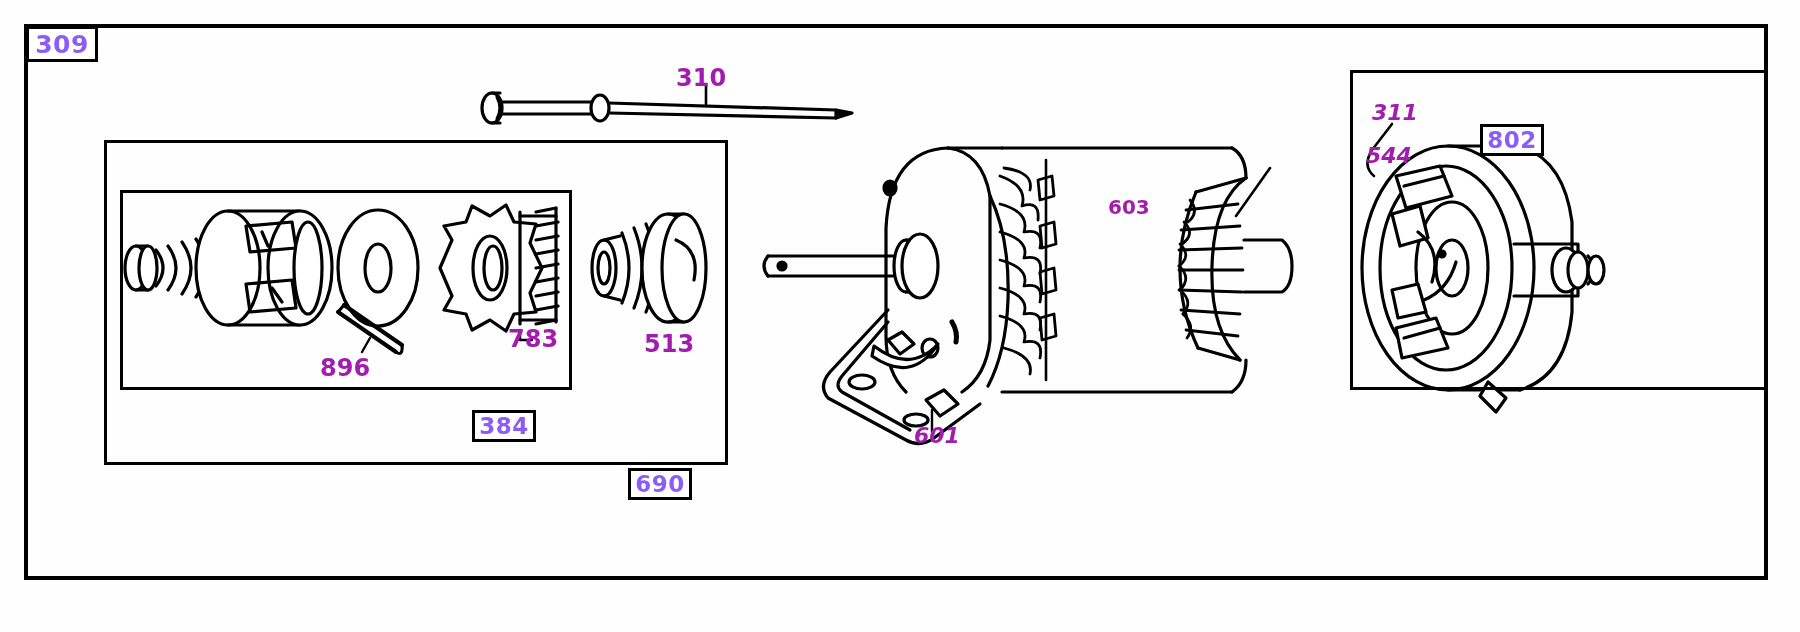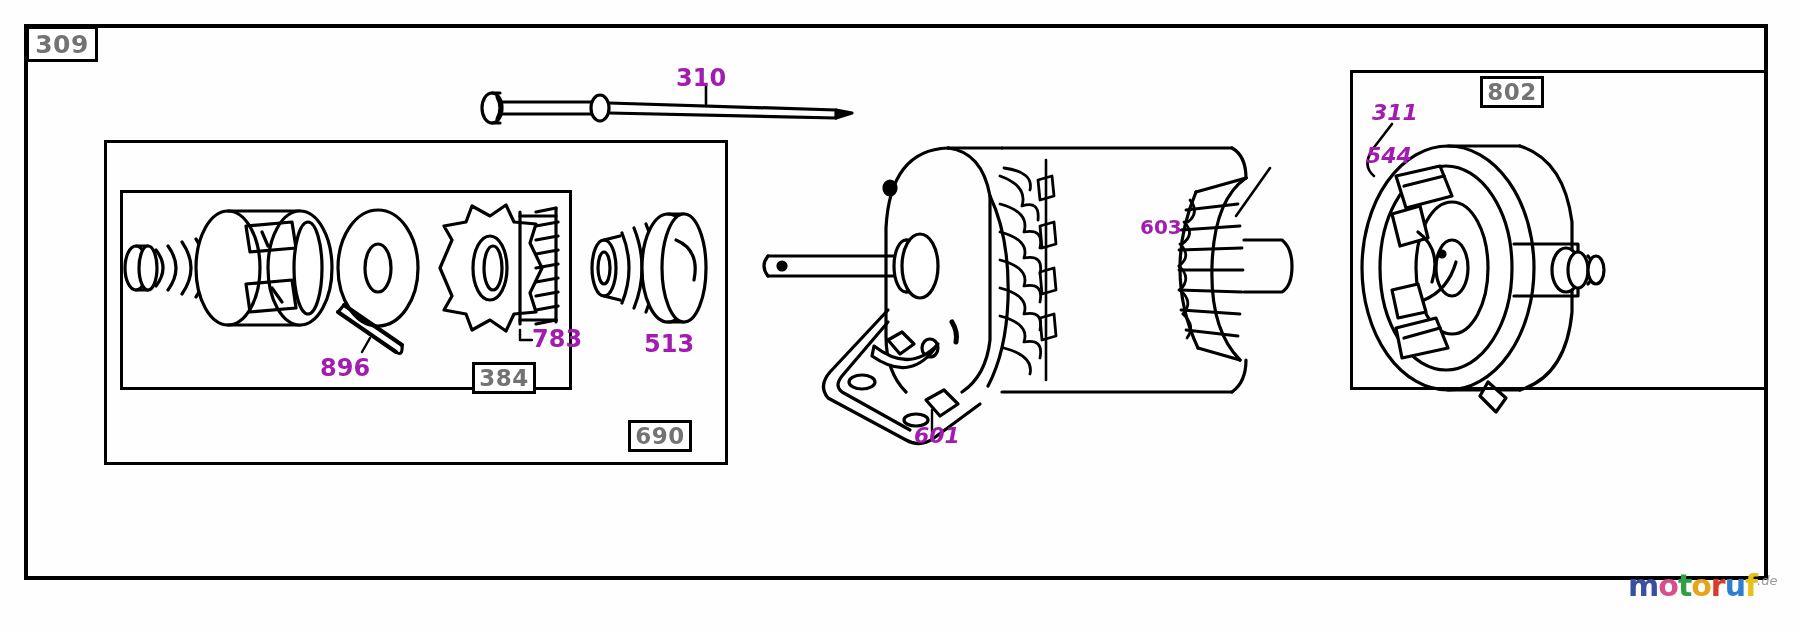--- a/index.html
+++ b/index.html
@@ -9,43 +9,43 @@
   
   .outer-frame{position:absolute;left:24px;top:24px;width:1744px;height:556px;border:4px solid #000;box-sizing:border-box;}
   .inner-frame{position:absolute;border:3px solid #000;box-sizing:border-box;background:transparent;}
   #box-510{left:104px;top:140px;width:624px;height:325px;}
   #box-876{left:120px;top:190px;width:452px;height:200px;}
   #box-802{left:1350px;top:70px;width:418px;height:320px;}
 
   
   .tag{position:absolute;border:3px solid #000;background:#fff;box-sizing:border-box;
        display:flex;align-items:center;justify-content:center;
-       font-weight:bold;font-family:"DejaVu Sans",sans-serif;color:#737373;
+       font-weight:bold;font-family:"DejaVu Sans",sans-serif;color:#8b5cf6;
        letter-spacing:0.5px;}
   .tag-lg{width:72px;height:36px;font-size:25px;}
-  .tag-md{width:64px;height:32px;font-size:23px;}
+  .tag-md{width:64px;height:32px;font-size:23px;margin-top:48px;}
 
   #tag-309{left:26px;top:26px;}
   #tag-510{left:628px;top:420px;}
   #tag-876{left:472px;top:362px;}
   #tag-802{left:1480px;top:76px;}
 
   
   .callout{position:absolute;font-weight:bold;font-family:"DejaVu Sans",sans-serif;
            color:#a21caf;white-space:nowrap;}
   .c-24{font-size:24px;}
   .c-22{font-size:22px;font-style:italic;}
   .c-20{font-size:20px;}
 
   #lbl-310{left:676px;top:64px;}
   #lbl-896{left:320px;top:354px;}
-  #lbl-783{left:532px;top:325px;}
+  #lbl-783{left:508px;top:325px;}
   #lbl-513{left:644px;top:330px;text-align:center;}
   #lbl-601{left:914px;top:423px;}
-  #lbl-603{left:1140px;top:195px;margin-top:20px;}
+  #lbl-603{left:1108px;top:195px;}
   #lbl-544{left:1334px;top:143px;margin-left:32px;}
   #lbl-311{left:1372px;top:100px;}
 
   
   #art{position:absolute;left:0;top:0;width:1800px;height:632px;}
 
   
   .wm{position:absolute;left:1628px;top:568px;font-size:30px;font-weight:bold;
       font-family:"DejaVu Sans",sans-serif;letter-spacing:-1px;}
   .wm span{display:inline-block;}
@@ -284,17 +284,14 @@
 
   <div class="callout c-24" id="lbl-310">310</div>
   <div class="callout c-24" id="lbl-896">896</div>
   <div class="callout c-24" id="lbl-783">783</div>
   <div class="callout c-24" id="lbl-513">513</div>
   <div class="callout c-22" id="lbl-601">601</div>
   <div class="callout c-20" id="lbl-603">603</div>
   <div class="callout c-22" id="lbl-544">544</div>
   <div class="callout c-22" id="lbl-311">311</div>
 
-  <div class="wm">
-    <span id="wm-letters"><span style="color: rgb(58, 79, 160);">m</span><span style="color: rgb(217, 79, 140);">o</span><span style="color: rgb(47, 158, 68);">t</span><span style="color: rgb(232, 163, 23);">o</span><span style="color: rgb(217, 58, 43);">r</span><span style="color: rgb(47, 127, 208);">u</span><span style="color: rgb(232, 192, 26);">f</span></span><span class="suffix">.de</span>
-  </div>
 
 </div>
 
 </body></html>

